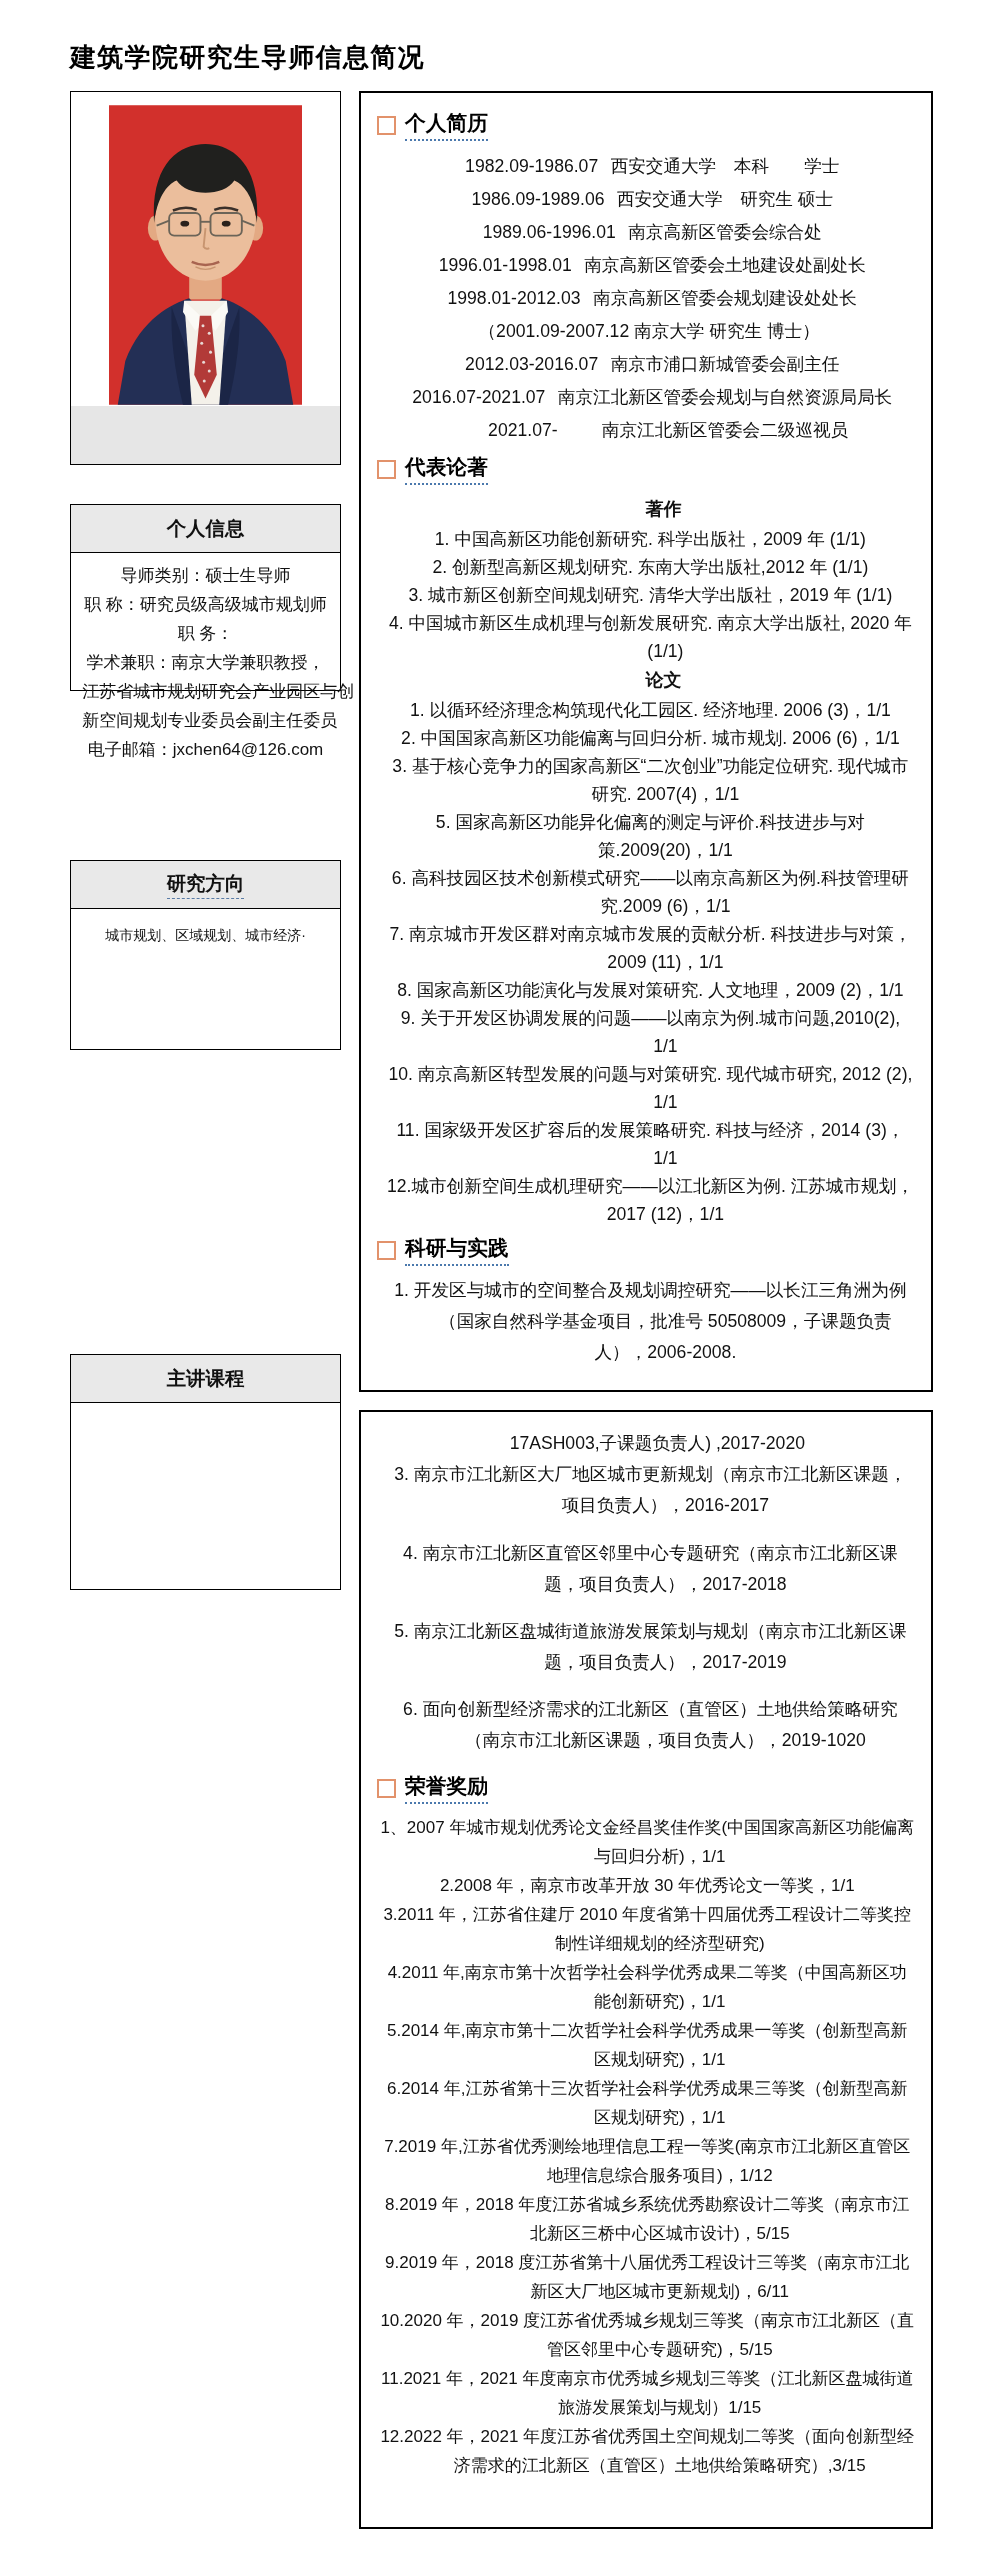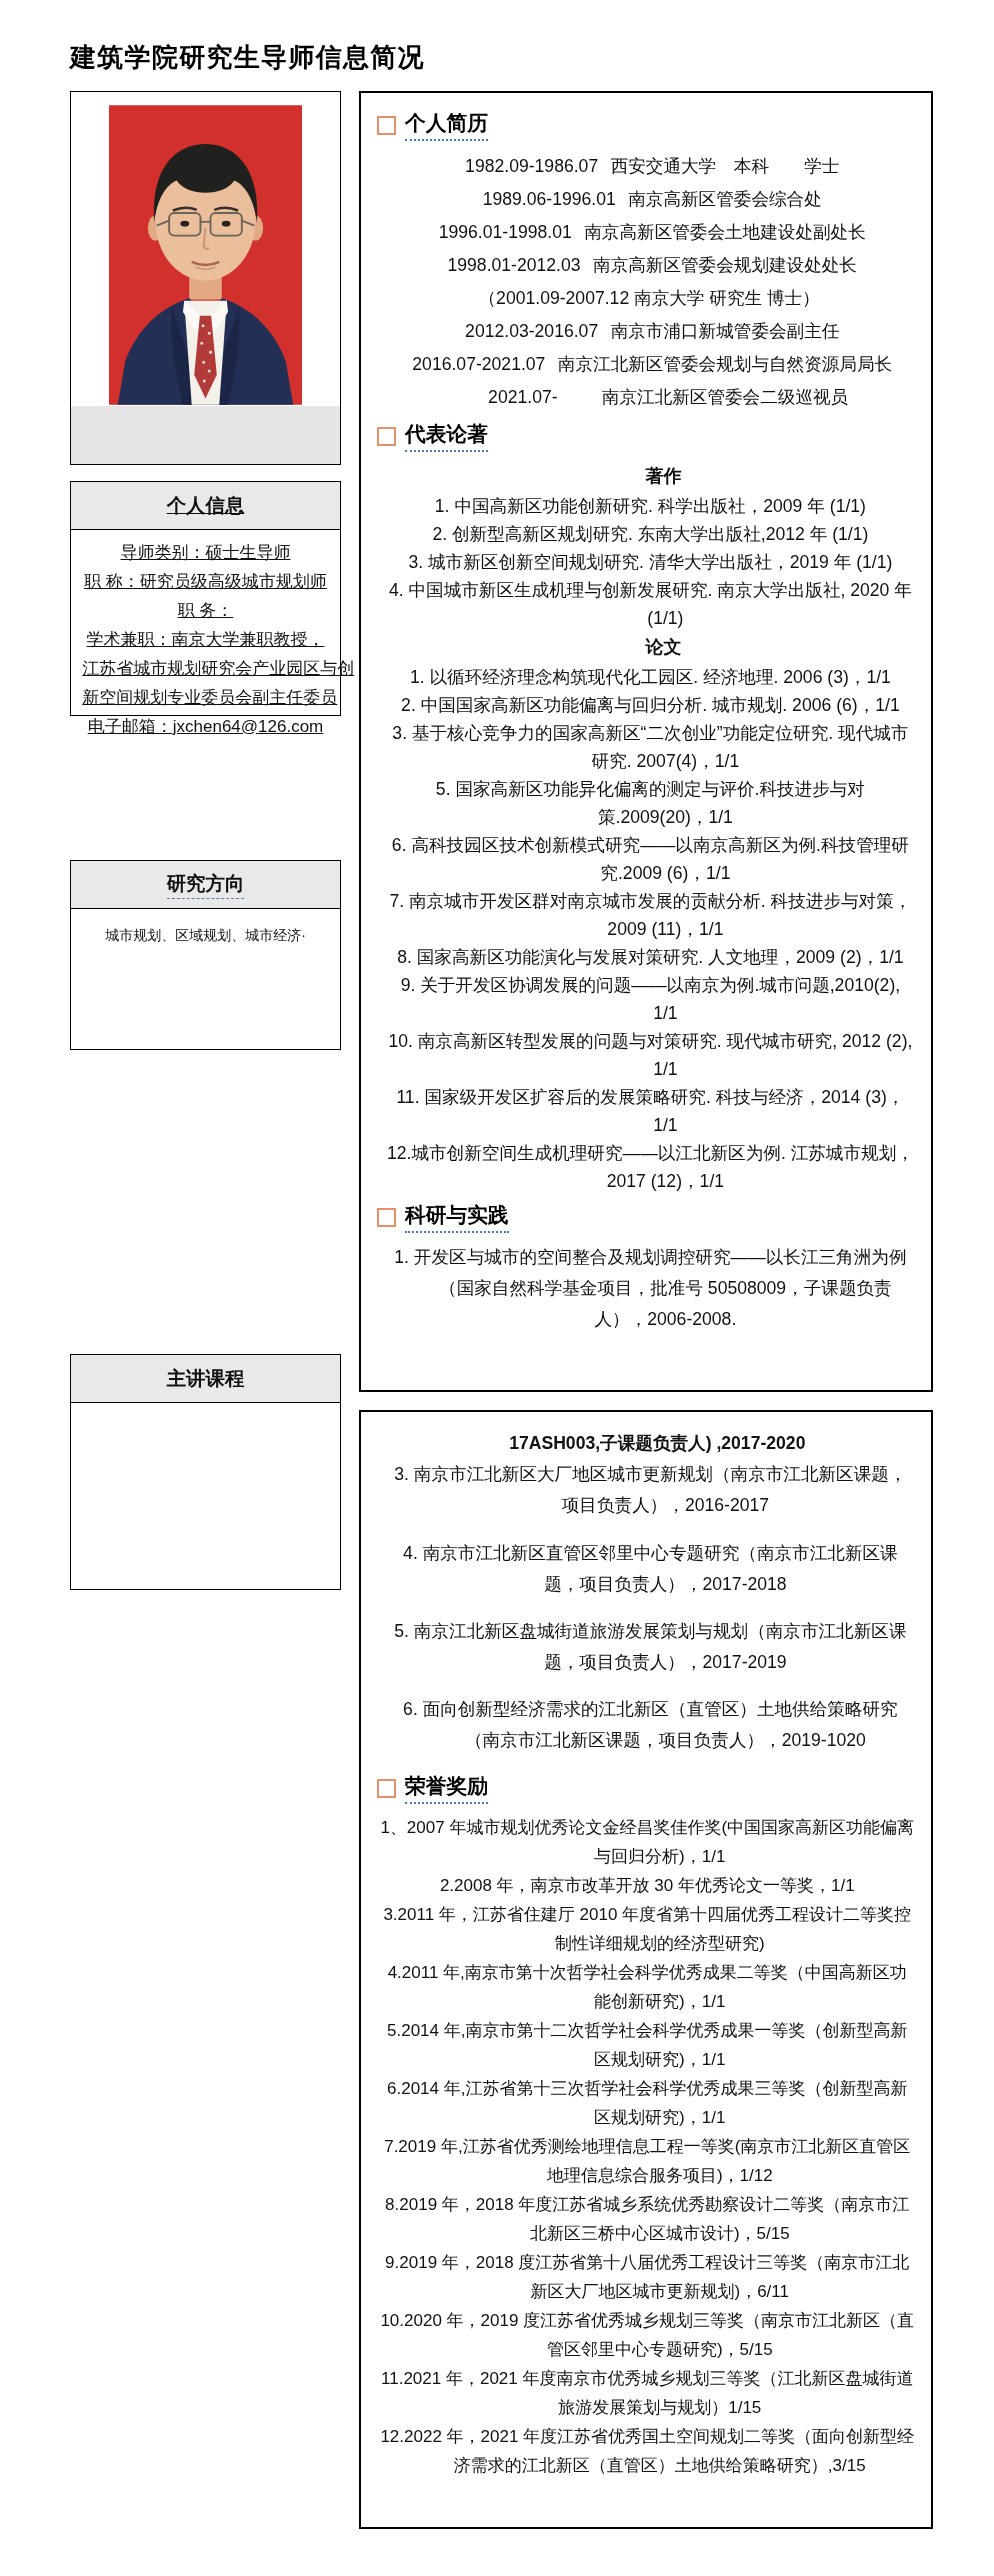--- a/index.html
+++ b/index.html
@@ -11,21 +11,21 @@
                 font-size:26px; font-weight:bold; letter-spacing:1.3px; color:#000; }
 
   .box { position:absolute; background:#fff; border:1.9px solid #000;text-align:center; }
 
   
   .photo-box { left:70px; top:91px; width:271px; height:374px; }
   .photo-wrap { position:absolute; top:13px; left:38px; width:193px; height:300px; }
   .photo-wrap svg { display:block; width:100%; height:100%; }
   .photo-strip { position:absolute; left:0; right:0; bottom:0; height:58px; background:#E6E6E6; }
 
-  .info-box   { left:70px; top:481px;  width:271px; height:235px;text-decoration:underline; }
+  .info-box   { left:70px; top:504px;  width:271px; height:187px; }
   .dir-box    { left:70px; top:860px; width:271px; height:190px; }
   .course-box { left:70px; top:1354px; width:271px; height:236px; }
 
   .box-head { height:48px; background:#E9E9E9; border-bottom:1.9px solid #000;
               display:flex; align-items:center; justify-content:center;
               font-size:19.4px; font-weight:bold; }
   .dashed-underline { border-bottom:1.9px dashed #5a7ca6; padding-bottom:1.9px; }
   .box-body { padding:7.5px 11.3px; }
   .info-line { font-size:17px; line-height:29px; white-space:nowrap; }
   .dir-text { font-size:14px; line-height:30px; padding-top:3.8px; }
@@ -43,21 +43,21 @@
   .resume-row { font-size:17.6px; line-height:33px; white-space:nowrap; }
   .resume-row .period { display:inline-block; min-width:158px; }
   .resume-row .period:empty { min-width:6.3px; }
 
   .sub-label { font-size:18px; font-weight:bold; line-height:31px; padding-left:35px; }
 
   .plist { padding-left:8.8px; }
   .pitem { font-size:17.6px; line-height:28px; padding-left:30px; text-indent:-30px; }
 
   .practice .pitem { line-height:31px; }
-  .cont-line { font-size:17.6px; line-height:31px; padding-left:22.6px;font-weight:bold; }
+  .cont-line { font-size:17.6px; line-height:31px; padding-left:22.6px; }
   .practice2 .pitem { line-height:31px; margin-bottom:16.3px; }
 
   .hlist { padding-left:2.5px; }
   .hitem { font-family:Liberation Sans, sans-serif;
            font-size:17px; line-height:29px; padding-left:25px; text-indent:-25px; }
 </style>
 </head>
 <body>
 
 <div class="page">
@@ -157,20 +157,21 @@
   <div class="box rpage rpage1">
 
     <div class="sec">
       <span class="sq"></span>
       <span class="sec-title">个人简历</span>
     </div>
     <div>
 
         <div class="resume-row"><span class="period">1982.09-1986.07</span><span class="detail">西安交通大学　本科　　学士</span></div>
 
+        <div class="resume-row"><span class="period">1986.09-1989.06</span><span class="detail">西安交通大学　研究生 硕士</span></div>
 
         <div class="resume-row"><span class="period">1989.06-1996.01</span><span class="detail">南京高新区管委会综合处</span></div>
 
         <div class="resume-row"><span class="period">1996.01-1998.01</span><span class="detail">南京高新区管委会土地建设处副处长</span></div>
 
         <div class="resume-row"><span class="period">1998.01-2012.03</span><span class="detail">南京高新区管委会规划建设处处长</span></div>
 
         <div class="resume-row"><span class="period"></span><span class="detail">（2001.09-2007.12 南京大学 研究生 博士）</span></div>
 
         <div class="resume-row"><span class="period">2012.03-2016.07</span><span class="detail">南京市浦口新城管委会副主任</span></div>

